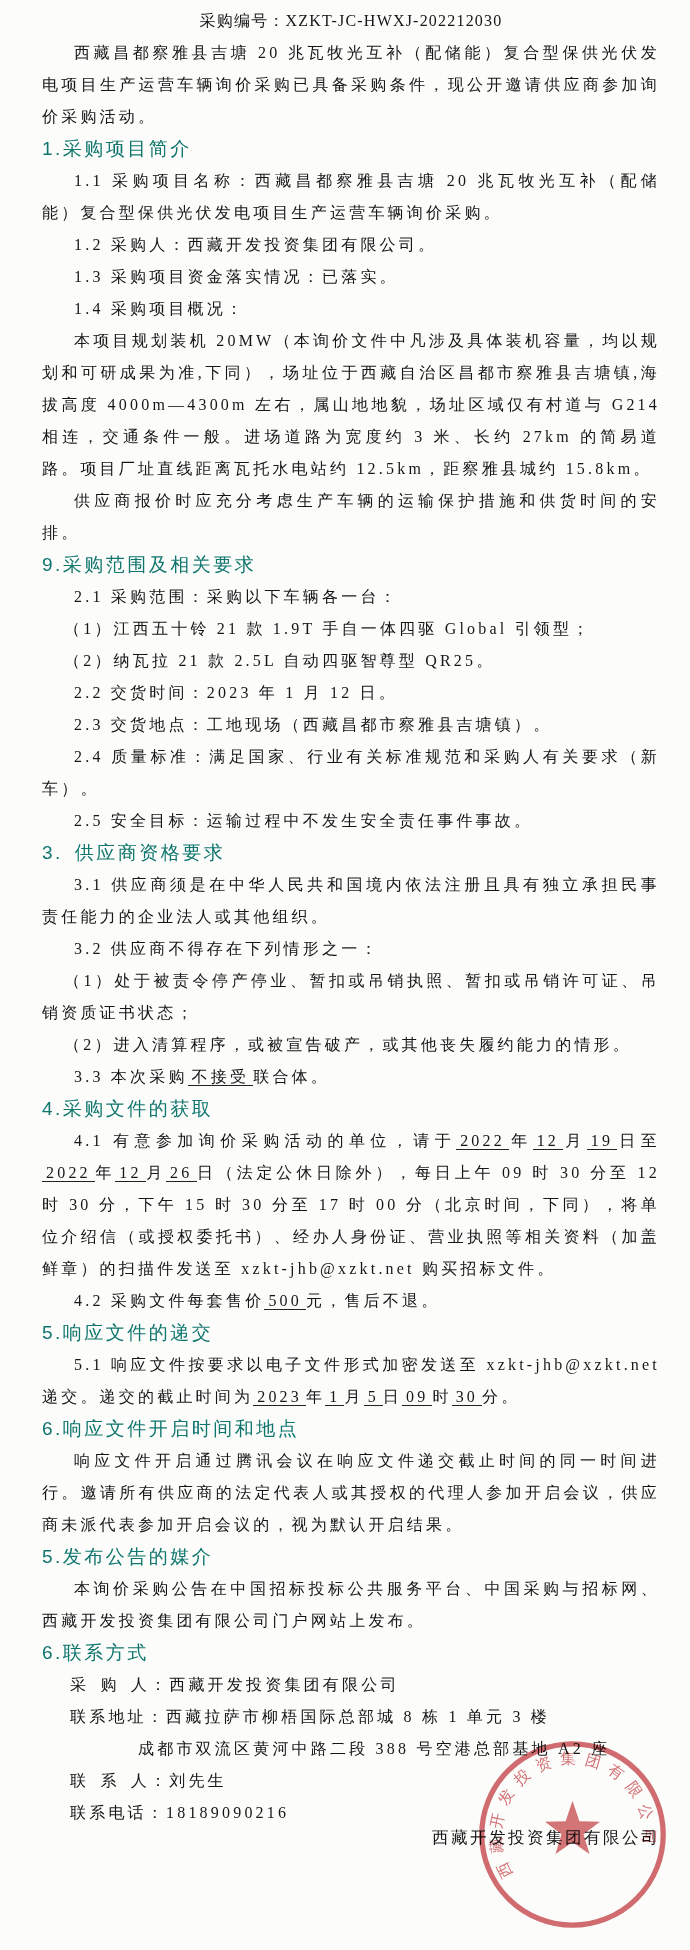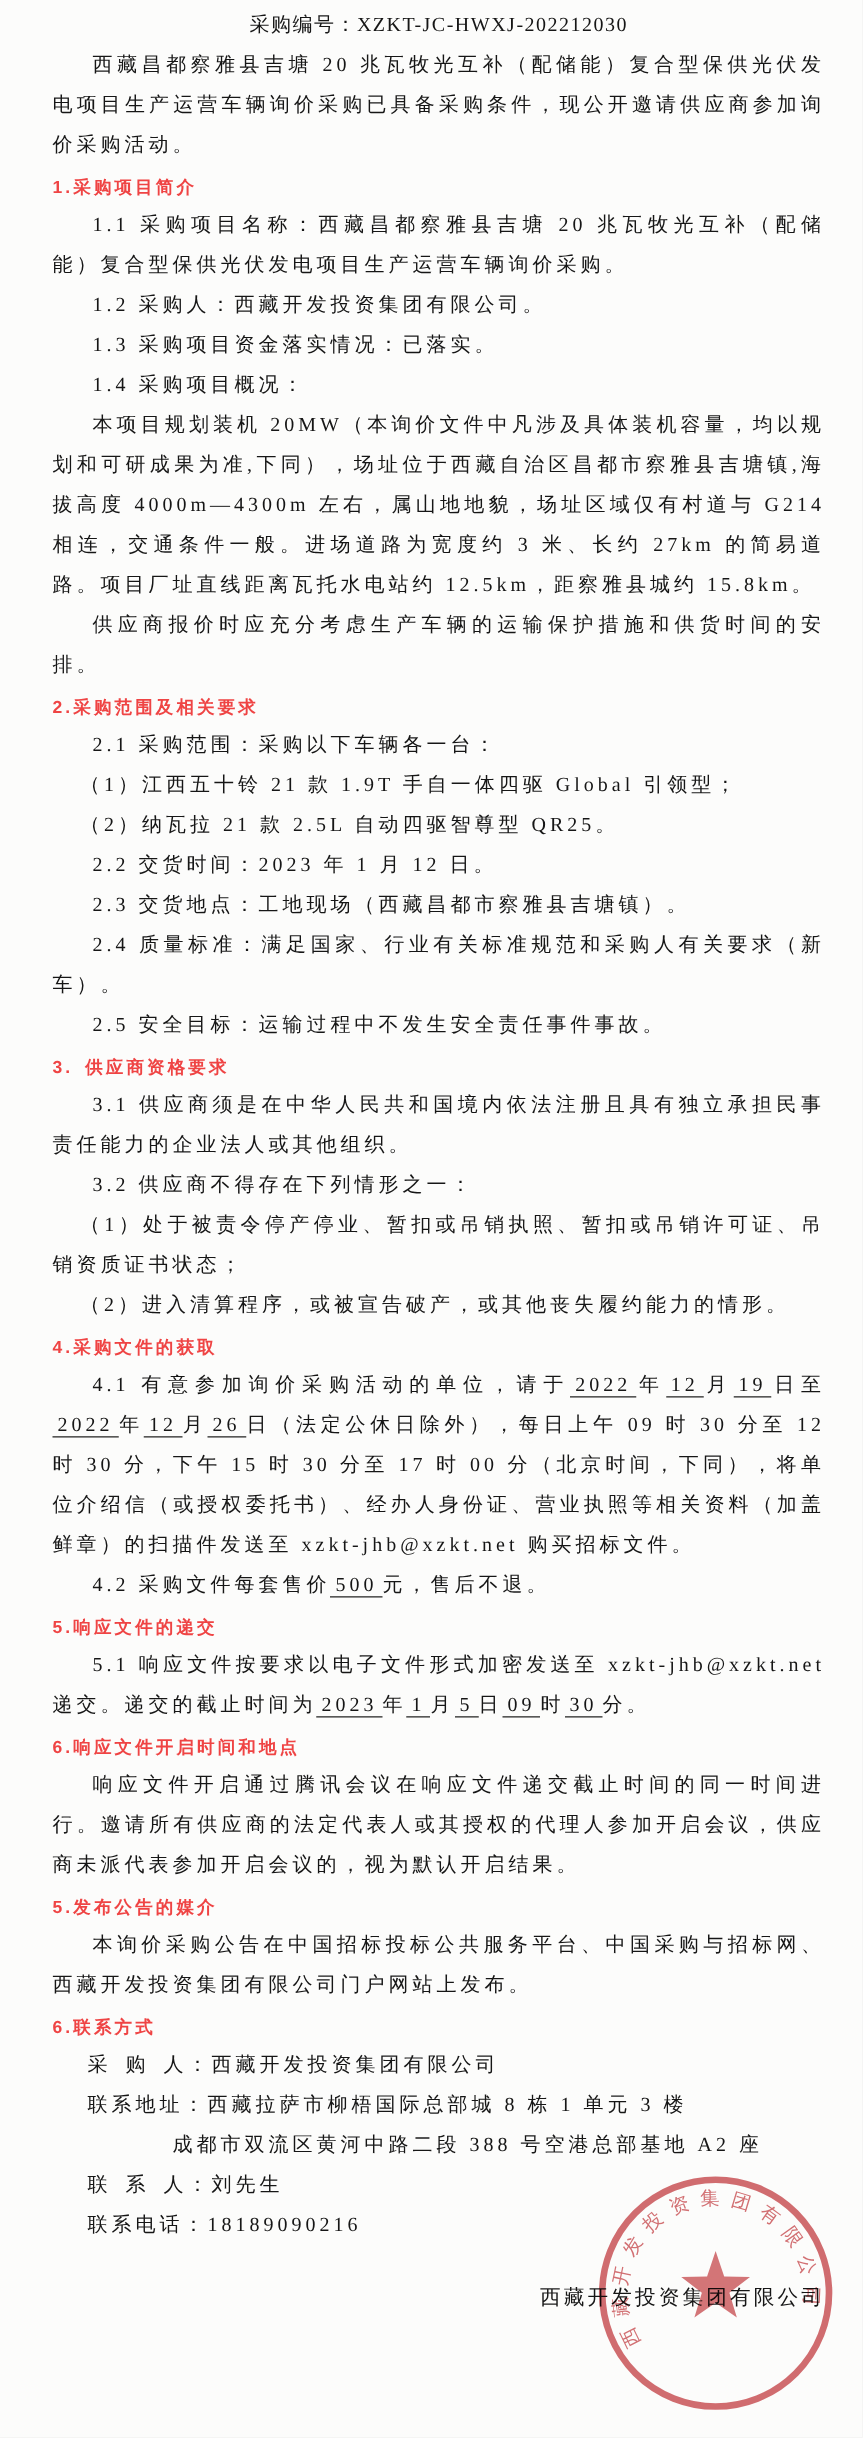--- a/index.html
+++ b/index.html
@@ -18,28 +18,28 @@
     padding:5px 30px 0 42px;
     font-size:16px;
     line-height:32px;
     letter-spacing:3.2px;
     text-align:justify;
   }
   .doc p{margin:0;text-indent:2em;}
   p.center{text-align:center;text-indent:0;letter-spacing:1.2px;}
   h2{
     margin:0;
-    font-size:14px;
+    font-size:19px;
     line-height:32px;
-    font-weight:bold;
+    font-weight:normal;
     font-family:"Liberation Sans","DejaVu Sans",sans-serif;
     letter-spacing:2.5px;
     text-indent:0;
     text-align:left;
-    color:#ef4444;
+    color:#0f766e;
   }
   p.br{text-indent:22px;}
   p.c{text-indent:28px;}
   p.c-cont{text-indent:96px;}
   .u{
     border-bottom:1.6px solid #222;
     padding:0 4px;
   }
   .sig{
     position:absolute;
@@ -80,34 +80,35 @@
     <p>西藏昌都察雅县吉塘 20 兆瓦牧光互补（配储能）复合型保供光伏发电项目生产运营车辆询价采购已具备采购条件，现公开邀请供应商参加询价采购活动。</p>
 
     <h2>1.采购项目简介</h2>
     <p>1.1 采购项目名称：西藏昌都察雅县吉塘 20 兆瓦牧光互补（配储能）复合型保供光伏发电项目生产运营车辆询价采购。</p>
     <p>1.2 采购人：西藏开发投资集团有限公司。</p>
     <p>1.3 采购项目资金落实情况：已落实。</p>
     <p>1.4 采购项目概况：</p>
     <p>本项目规划装机 20MW（本询价文件中凡涉及具体装机容量，均以规划和可研成果为准,下同），场址位于西藏自治区昌都市察雅县吉塘镇,海拔高度 4000m—4300m 左右，属山地地貌，场址区域仅有村道与 G214 相连，交通条件一般。进场道路为宽度约 3 米、长约 27km 的简易道路。项目厂址直线距离瓦托水电站约 12.5km，距察雅县城约 15.8km。</p>
     <p>供应商报价时应充分考虑生产车辆的运输保护措施和供货时间的安排。</p>
 
-    <h2>2.采购范围及相关要求</h2>
+    <h2>9.采购范围及相关要求</h2>
     <p>2.1 采购范围：采购以下车辆各一台：</p>
     <p class="br">（1）江西五十铃 21 款 1.9T 手自一体四驱 Global 引领型；</p>
     <p class="br">（2）纳瓦拉 21 款 2.5L 自动四驱智尊型 QR25。</p>
     <p>2.2 交货时间：2023 年 1 月 12 日。</p>
     <p>2.3 交货地点：工地现场（西藏昌都市察雅县吉塘镇）。</p>
     <p>2.4 质量标准：满足国家、行业有关标准规范和采购人有关要求（新车）。</p>
     <p>2.5 安全目标：运输过程中不发生安全责任事件事故。</p>
 
     <h2>3. 供应商资格要求</h2>
     <p>3.1 供应商须是在中华人民共和国境内依法注册且具有独立承担民事责任能力的企业法人或其他组织。</p>
     <p>3.2 供应商不得存在下列情形之一：</p>
     <p class="br">（1）处于被责令停产停业、暂扣或吊销执照、暂扣或吊销许可证、吊销资质证书状态；</p>
     <p class="br">（2）进入清算程序，或被宣告破产，或其他丧失履约能力的情形。</p>
+    <p><span>3.3 本次采购</span><span class="u">不接受</span><span>联合体。</span></p>
 
     <h2>4.采购文件的获取</h2>
     <p><span>4.1 有意参加询价采购活动的单位，请于</span><span class="u">2022</span><span>年</span><span class="u">12</span><span>月</span><span class="u">19</span><span>日至</span><span class="u">2022</span><span>年</span><span class="u">12</span><span>月</span><span class="u">26</span><span>日（法定公休日除外），每日上午 09 时 30 分至 12 时 30 分，下午 15 时 30 分至 17 时 00 分（北京时间，下同），将单位介绍信（或授权委托书）、经办人身份证、营业执照等相关资料（加盖鲜章）的扫描件发送至 xzkt-jhb@xzkt.net 购买招标文件。</span></p>
     <p><span>4.2 采购文件每套售价</span><span class="u">500</span><span>元，售后不退。</span></p>
 
     <h2>5.响应文件的递交</h2>
     <p><span>5.1 响应文件按要求以电子文件形式加密发送至 xzkt-jhb@xzkt.net 递交。递交的截止时间为</span><span class="u">2023</span><span>年</span><span class="u">1</span><span>月</span><span class="u">5</span><span>日</span><span class="u">09</span><span>时</span><span class="u">30</span><span>分。</span></p>
 
     <h2>6.响应文件开启时间和地点</h2>
     <p>响应文件开启通过腾讯会议在响应文件递交截止时间的同一时间进行。邀请所有供应商的法定代表人或其授权的代理人参加开启会议，供应商未派代表参加开启会议的，视为默认开启结果。</p>

